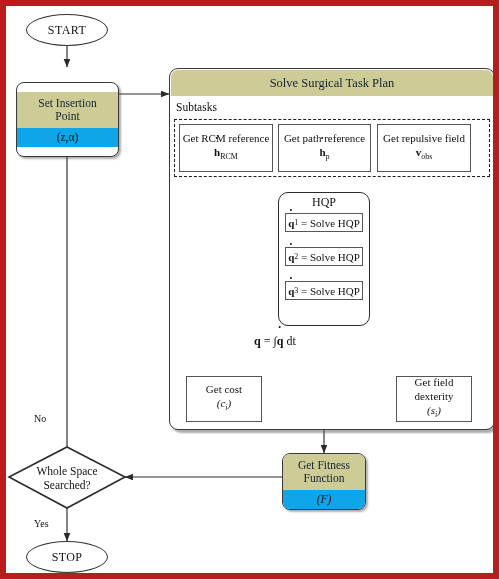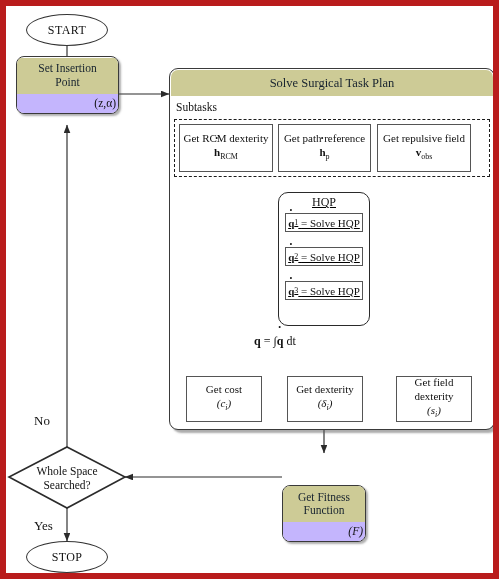--- a/index.html
+++ b/index.html
@@ -58,26 +58,26 @@
     background: #cdcb96;
     color: #16222e;
     font-size: 11.5px;
     line-height: 13.5px;
     padding: 3px 2px 3px 2px;
     box-sizing: border-box;
     text-align: center;
   }
   .procbox .foot {
     width: 100%;
-    background: #c4b5fd;
+    background: #0ea5e9;
     font-size: 11.5px;
     line-height: 14px;
     padding: 2px 2px 3px 2px;
     box-sizing: border-box;
-    text-align: right;
+    text-align: center;
   }
   
   .container-box {
     position: absolute;
     box-sizing: border-box;
     border: 1.4px solid #3a3a3a;
     border-radius: 9px;
     background: #ffffff;
     box-shadow: 3px 3px 2px rgba(90,90,90,.5);
   }
@@ -145,21 +145,21 @@
     white-space: nowrap;
   }
   .formula {
     position: absolute;
     font-size: 12px;
     color: #111111;
     white-space: nowrap;
   }
   .edge-label {
     position: absolute;
-    font-size: 13px;
+    font-size: 10px;
     color: #111111;
   }
   .diamond-wrap {
     position: absolute;
   }
   .diamond-text {
     position: absolute;
     left: 0;
     top: 0;
     width: 100%;
@@ -236,58 +236,58 @@
       <path d="M217,348 L428,348"></path>
     </g>
 
     <polygon points="61,441 119,471 61,502 3,471" fill="#ffffff" stroke="#2b2b2b" stroke-width="1.6"></polygon>
   </svg>
 
   <div class="node terminator" style="left:20px; top:8px; width:82px; height:32px;">
     <span>START</span>
   </div>
 
-  <div class="node procbox" style="left:10px; top:50px; width:103px; height:58px;">
+  <div class="node procbox" style="left:10px; top:76px; width:103px; height:75px;">
     <div class="head" style="height:36px; display:flex; flex-direction:column; justify-content:center;">
       <div>Set Insertion</div>
       <div>Point</div>
     </div>
     <div class="foot">(z,α)</div>
   </div>
 
   <div class="container-box" style="left:163px; top:62px; width:326px; height:362px;">
     <div class="container-head" style="width:322px; height:26px;">Solve Surgical Task Plan</div>
   </div>
 
   <div class="subtasks-label" style="left:170px; top:95px;">Subtasks</div>
 
   <div class="dashgroup" style="left:168px; top:113px; width:316px; height:58px;"></div>
 
   <div class="plainbox" style="left:173px; top:118px; width:94px; height:48px;">
-    <div>Get RCM dexterity</div>
+    <div>Get RCM reference</div>
     <div>
       <span class="dotted-var">h</span><sub>RCM</sub>
     </div>
   </div>
 
   <div class="plainbox" style="left:272px; top:118px; width:93px; height:48px;">
     <div>Get path reference</div>
     <div>
       <span class="dotted-var">h</span><sub>p</sub>
     </div>
   </div>
 
   <div class="plainbox" style="left:371px; top:118px; width:94px; height:48px;">
     <div>Get repulsive field</div>
     <div>
       <b class="vec">v</b><sub>obs</sub>
     </div>
   </div>
 
-  <div class="hqp-box" style="left:272px; top:186px; width:92px; height:134px;text-decoration:underline;">
+  <div class="hqp-box" style="left:272px; top:186px; width:92px; height:134px;">
     <div class="hqp-title">HQP</div>
     <div class="hqp-step" style="width:78px; height:19px; margin-top:3px;">
       <span class="dotted-var">q</span><sub>1</sub>&nbsp;<span>= Solve HQP</span>
     </div>
     <div class="hqp-step" style="width:78px; height:19px; margin-top:15px;">
       <span class="dotted-var">q</span><sub>2</sub>&nbsp;<span>= Solve HQP</span>
     </div>
     <div class="hqp-step" style="width:78px; height:19px; margin-top:15px;">
       <span class="dotted-var">q</span><sub>3</sub>&nbsp;<span>= Solve HQP</span>
     </div>
@@ -298,32 +298,28 @@
     <span>=</span>
     <span>∫</span><span class="dotted-var">q</span>
     <span>dt</span>
   </div>
 
   <div class="plainbox" style="left:180px; top:370px; width:76px; height:46px;">
     <div>Get cost</div>
     <div><i><span>(c</span><sub>i</sub><span>)</span></i></div>
   </div>
 
-  <div class="plainbox" style="left:281px; top:370px; width:76px; height:46px;">
-    <div>Get dexterity</div>
-    <div><i><span>(δ</span><sub>i</sub><span>)</span></i></div>
-  </div>
 
   <div class="plainbox" style="left:390px; top:370px; width:76px; height:46px;">
     <div>Get field</div>
     <div>dexterity</div>
     <div><i><span>(s</span><sub>i</sub><span>)</span></i></div>
   </div>
 
-  <div class="node procbox" style="left:276px; top:447px; width:84px; height:57px;margin-top:32px;">
+  <div class="node procbox" style="left:276px; top:447px; width:84px; height:57px;">
     <div class="head" style="height:36px; display:flex; flex-direction:column; justify-content:center;">
       <div>Get Fitness</div>
       <div>Function</div>
     </div>
     <div class="foot"><i>(F)</i></div>
   </div>
 
   <div class="diamond-wrap" style="left:3px; top:441px; width:116px; height:61px;">
     <div class="diamond-text">
       <div>Whole Space</div>

